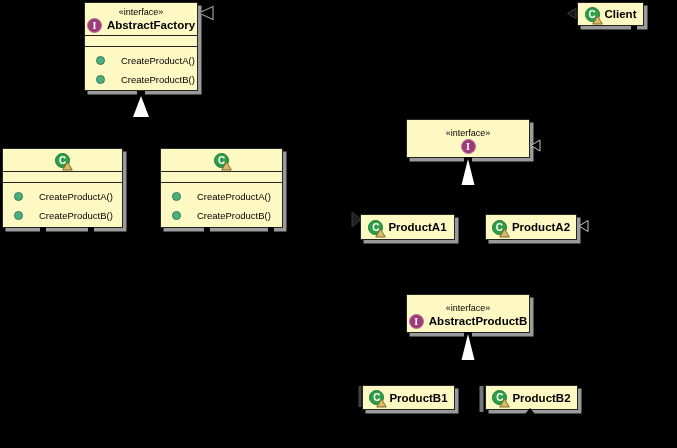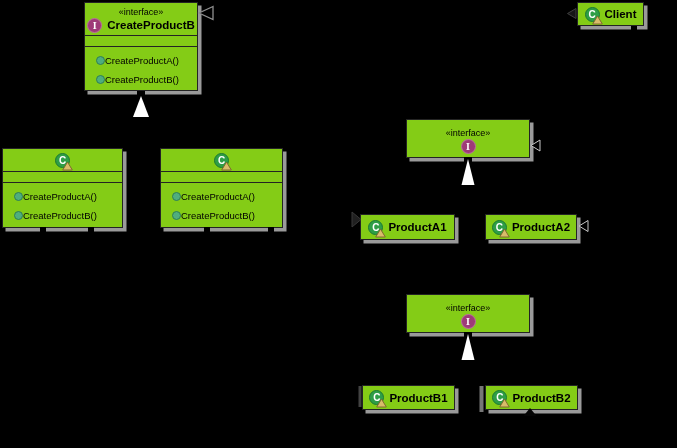--- a/index.html
+++ b/index.html
@@ -1,33 +1,33 @@
 <!DOCTYPE html>
 <html><head>
 <meta charset="utf-8">
 <style>
   html,body{margin:0;padding:0;background:#000;}
   .stage{
     position:relative;width:677px;height:448px;background:#000000;
     font-family:"Liberation Sans",sans-serif;overflow:hidden;color:#000;
   }
   .box{
-    position:absolute;box-sizing:border-box;background:#84cc16;
+    position:absolute;box-sizing:border-box;background:#fef9c3;
     border:1.5px solid #242424;
     box-shadow:3.5px 3.5px 0 0 #9a9a9a;
   }
   .hdr2{display:flex;flex-direction:column;align-items:center;justify-content:center;padding-top:2px;}
   .stereo{font-size:9px;line-height:11px;color:#000;}
   .titlerow{display:flex;align-items:center;justify-content:center;gap:5px;font-weight:bold;font-size:11.5px;line-height:15px;white-space:nowrap;}
   .af-hdr{height:30px;}
   .cf-hdr{height:22px;display:flex;align-items:center;justify-content:center;}
   .sep{border-top:1.5px solid #242424;}
   .empty-comp{height:10px;}
   .methods{padding-top:4px;}
-  .mrow{display:flex;align-items:center;gap:0;height:19px;padding-left:11px;font-size:9.5px;white-space:nowrap;}
+  .mrow{display:flex;align-items:center;gap:16px;height:19px;padding-left:11px;font-size:9.5px;white-space:nowrap;}
   .bullet{width:9px;height:9px;border-radius:50%;background:#4fae7e;border:1px solid #2e7e55;box-sizing:border-box;flex:0 0 auto;}
   .iicon{
     width:15px;height:15px;border-radius:50%;background:#9e3a78;border:1px solid #bb6f9e;
     color:#fff;display:inline-flex;align-items:center;justify-content:center;
     font-family:"Liberation Serif",serif;font-weight:bold;font-size:10px;
     box-sizing:border-box;flex:0 0 auto;
   }
   .cicon{position:relative;width:15px;height:15px;flex:0 0 auto;}
   .cicon .circ{
     width:15px;height:15px;border-radius:50%;background:#2e9e47;border:1px solid #1c7a31;
@@ -43,21 +43,21 @@
 
 <div class="stage">
 
   <div class="box" style="left:84px;top:2px;width:114px;height:89px;">
     <div class="hdr2 af-hdr">
       <div class="stereo">«interface»</div>
       <div class="titlerow">
         <span class="iicon">
             <span>I</span>
           </span>
-        <span>CreateProductB</span>
+        <span>AbstractFactory</span>
       </div>
     </div>
     <div class="sep"></div>
     <div class="empty-comp"></div>
     <div class="sep"></div>
     <div class="methods">
       <div class="mrow">
         <span class="bullet"></span>
         <span>CreateProductA()</span>
       </div>
@@ -157,20 +157,21 @@
     <span>ProductA2</span>
   </div>
 
   <div class="box" style="left:406px;top:294px;width:124px;height:39px;">
     <div class="hdr2" style="height:100%;">
       <div class="stereo">«interface»</div>
       <div class="titlerow">
         <span class="iicon">
             <span>I</span>
           </span>
+        <span>AbstractProductB</span>
       </div>
     </div>
   </div>
 
   <div class="box box-simple" style="left:362px;top:385px;width:93px;height:25px;">
     <span class="cicon">
       <span class="circ">C</span>
       <svg width="11" height="10" viewBox="0 0 11 10">
           <polygon points="5.5,1 10.3,9 0.7,9" fill="#d9bc6a" stroke="#7f6a2e" stroke-width="1"></polygon>
         </svg>

